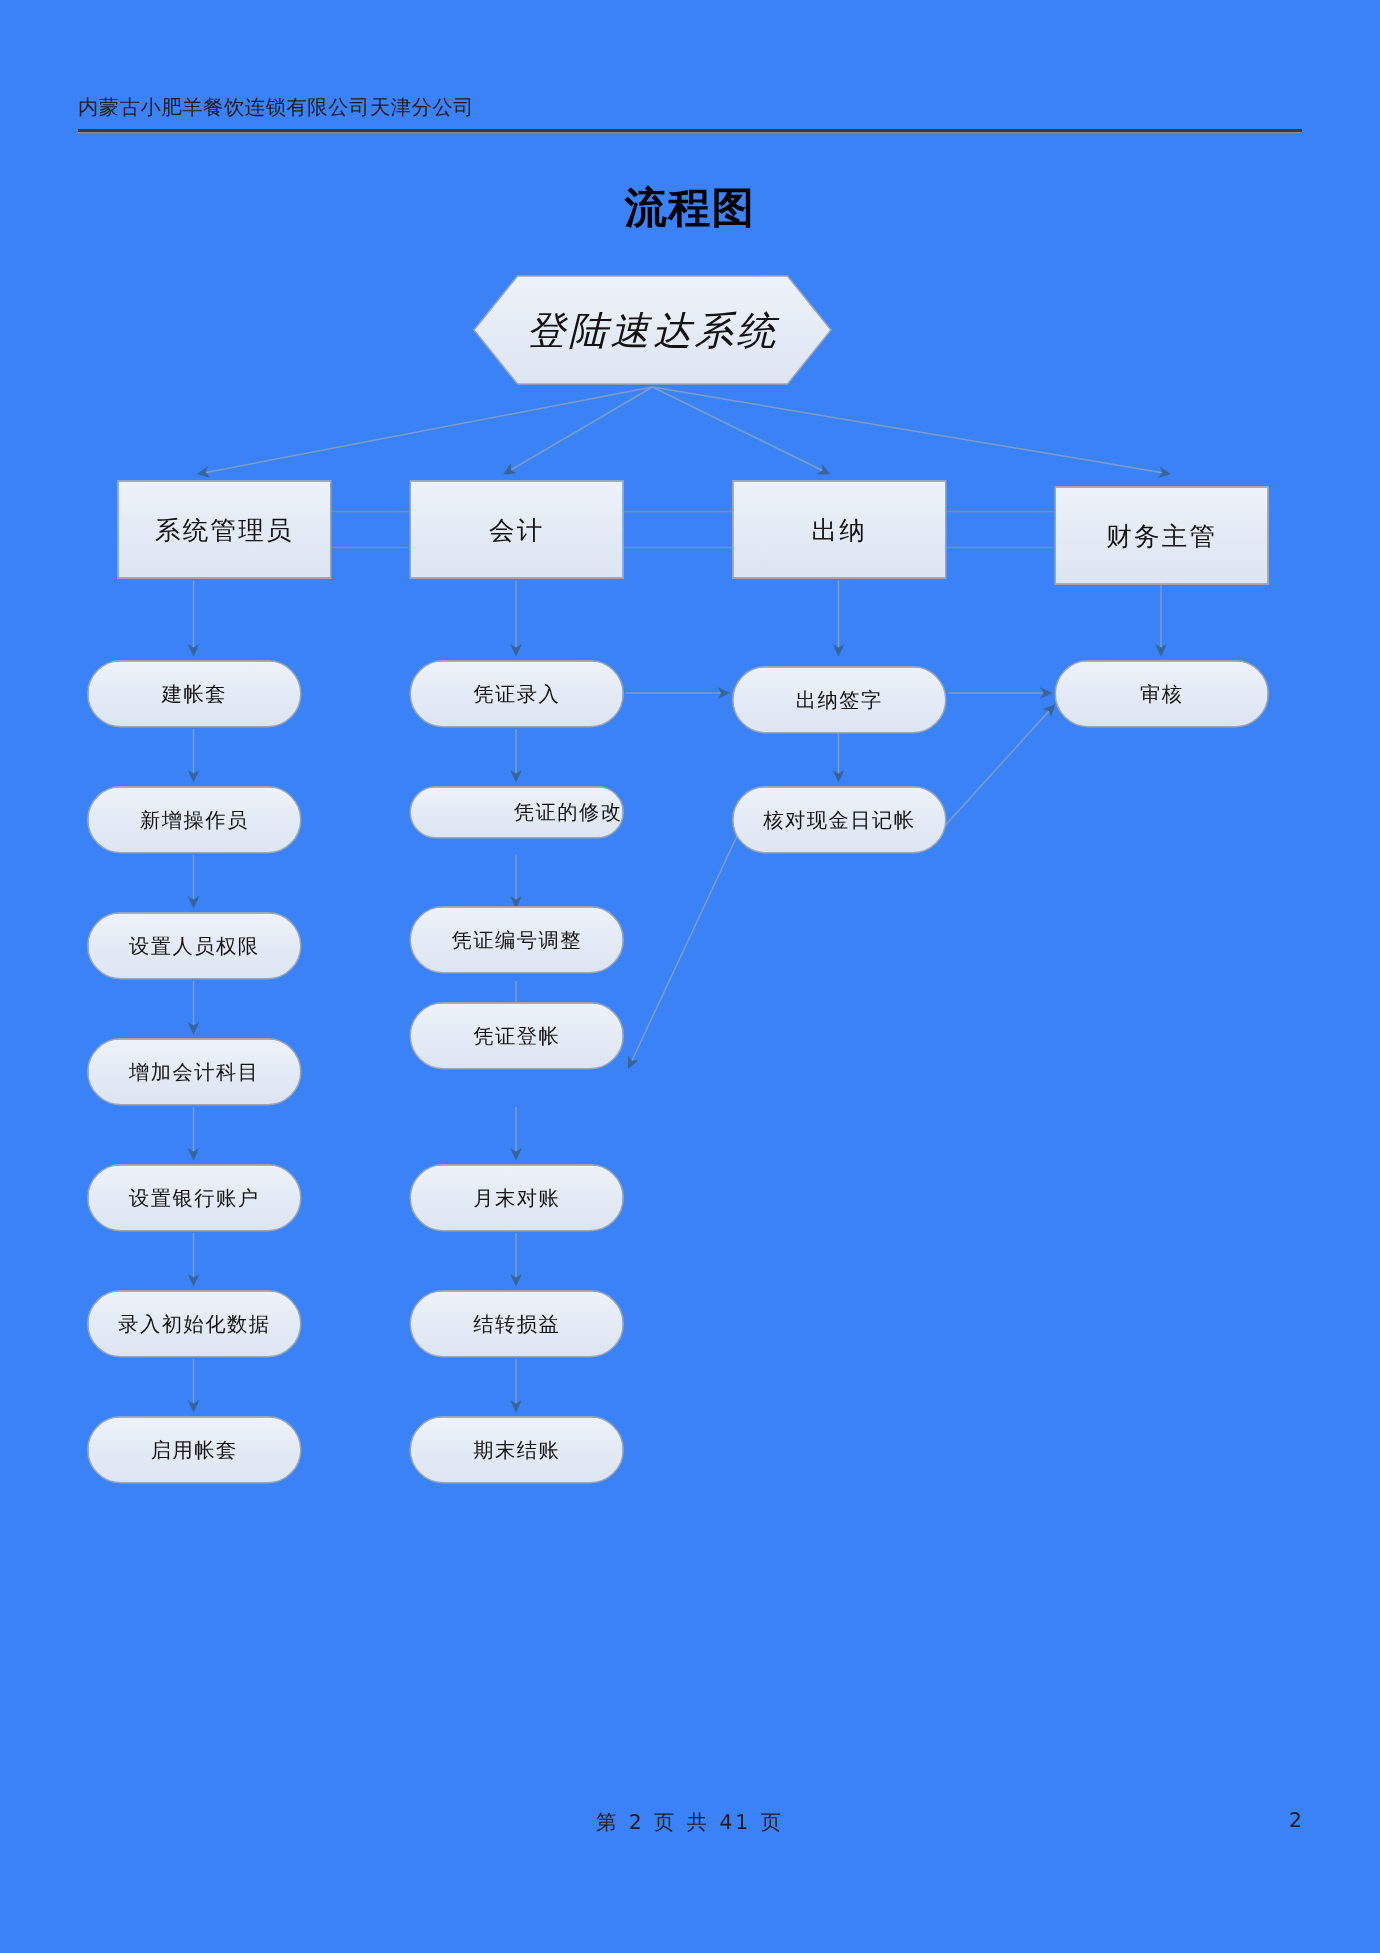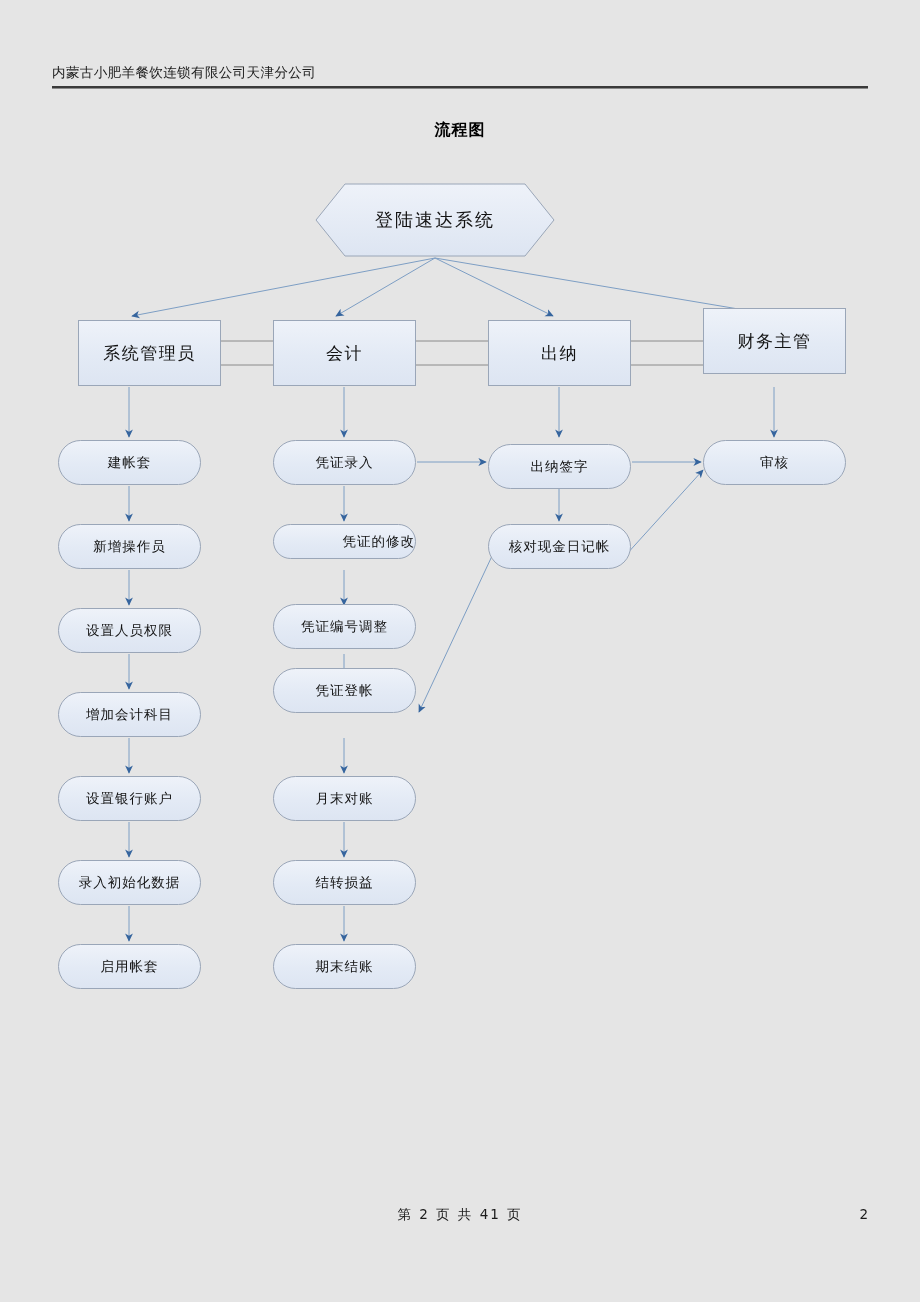--- a/index.html
+++ b/index.html
@@ -7,21 +7,21 @@
     padding: 0;
     background: #ffffff;
   }
   body {
     font-family: "DejaVu Sans", "Liberation Sans", sans-serif;
   }
   #page {
     position: relative;
     width: 920px;
     height: 1302px;
-    background: #e5e5e5;
+    background: #3b82f6;
     overflow: hidden;
   }
 
   
   #header-block {
     position: absolute;
     left: 52px;
     top: 62px;
     width: 816px;
   }
@@ -40,21 +40,21 @@
     border-bottom: 1px solid #8a8a8a;
   }
 
   
   #doc-title {
     position: absolute;
     left: 0;
     top: 120px;
     width: 920px;
     text-align: center;
-    font-size: 16px;
+    font-size: 28px;
     font-weight: bold;
     color: #000000;
     letter-spacing: 1px;
   }
 
   
   #flowchart {
     position: absolute;
     left: 0;
     top: 0;
@@ -78,22 +78,23 @@
     justify-content: center;
     text-align: center;
     color: #131313;
     background: linear-gradient(180deg, #eef2f9 0%, #e3eaf5 55%, #dde5f2 100%);
   }
 
   
   .node.hex {
     border: none;
     background: transparent;
-    font-size: 18px;
+    font-size: 26px;
     letter-spacing: 2px;
+    font-style: italic;
   }
   .hex-svg {
     position: absolute;
     left: 0;
     top: 0;
   }
   .hex-label {
     position: relative;
     z-index: 2;
   }
@@ -214,21 +215,21 @@
 
     <div class="node rect" style="left:58px; top:320px; width:143px; height:66px;margin-left:20px;">
       <span>系统管理员</span>
     </div>
     <div class="node rect" style="left:273px; top:320px; width:143px; height:66px;">
       <span>会计</span>
     </div>
     <div class="node rect" style="left:488px; top:320px; width:143px; height:66px;text-align:center;">
       <span>出纳</span>
     </div>
-    <div class="node rect" style="left:703px; top:308px; width:143px; height:66px;">
+    <div class="node rect" style="left:703px; top:324px; width:143px; height:66px;">
       <span>财务主管</span>
     </div>
 
     <div class="node round" style="left:58px; top:440px; width:143px; height:45px;">
       <span>建帐套</span>
     </div>
     <div class="node round" style="left:58px; top:524px; width:143px; height:45px;">
       <span>新增操作员</span>
     </div>
     <div class="node round" style="left:58px; top:608px; width:143px; height:45px;">

